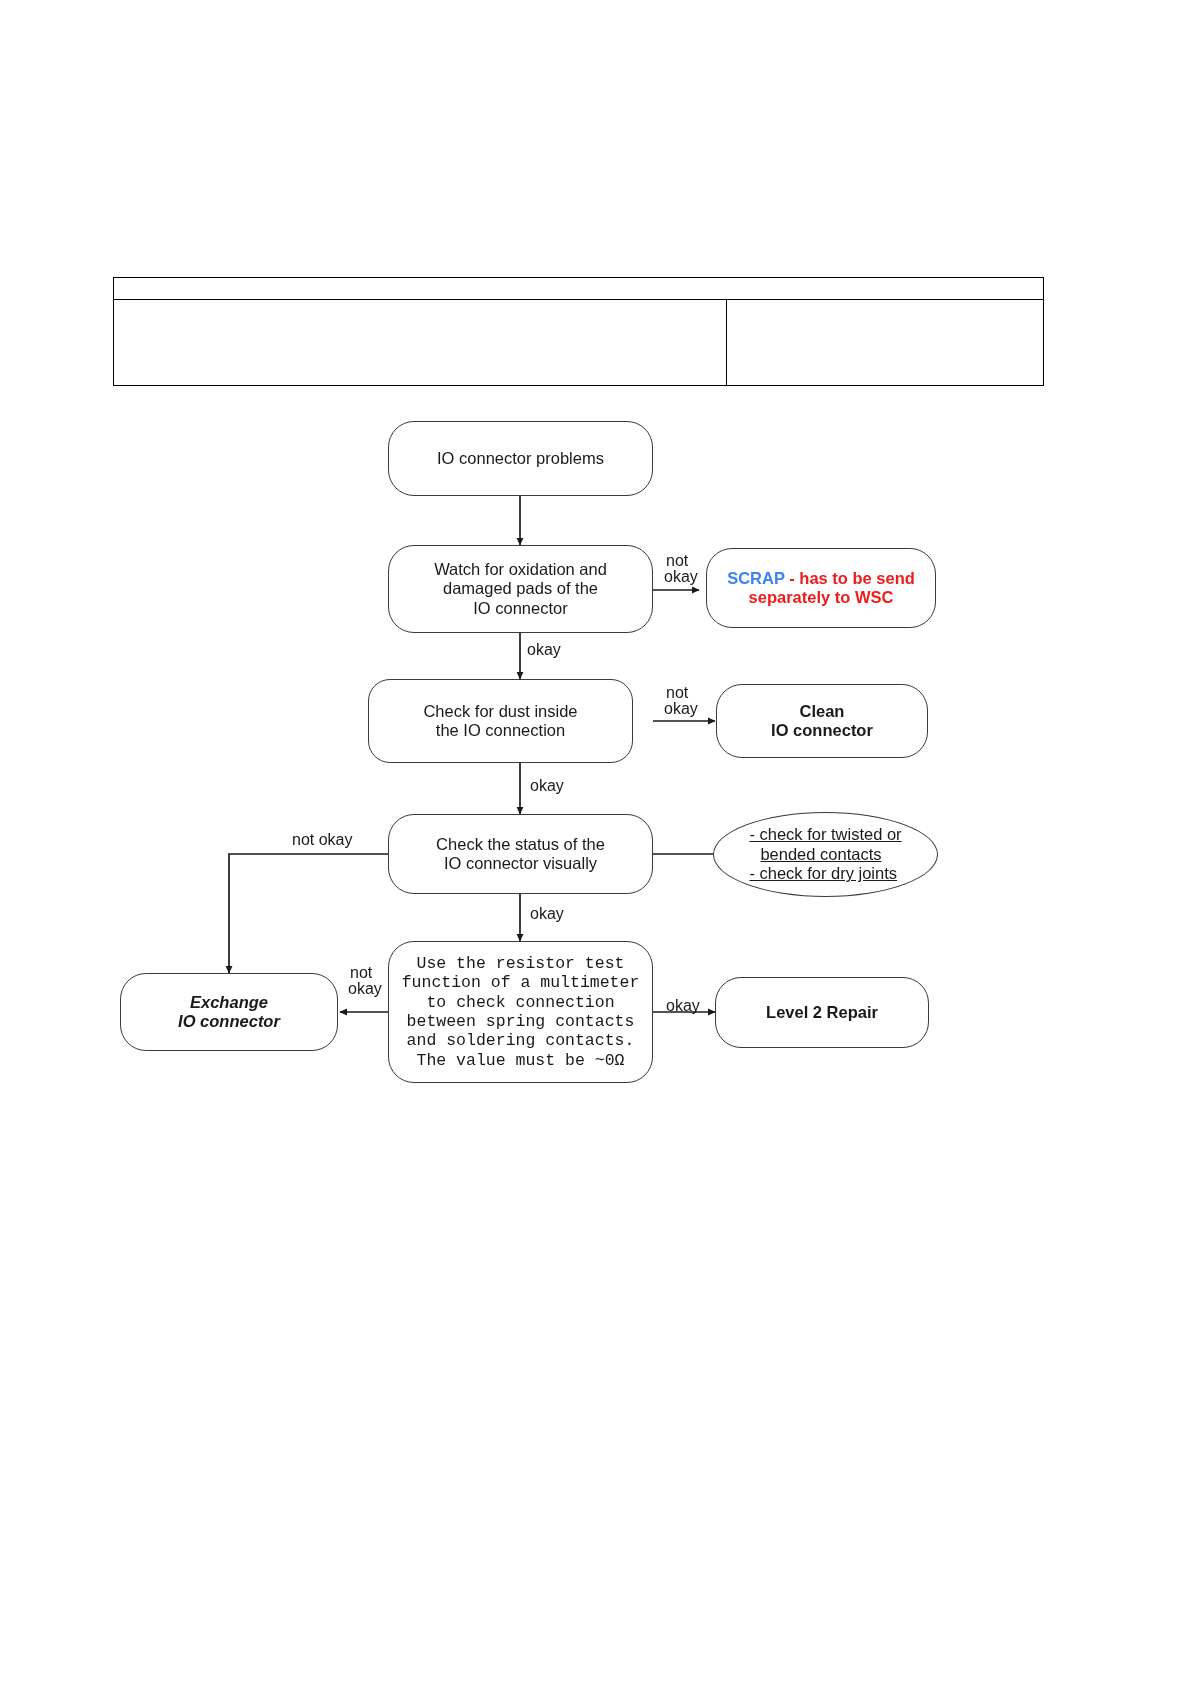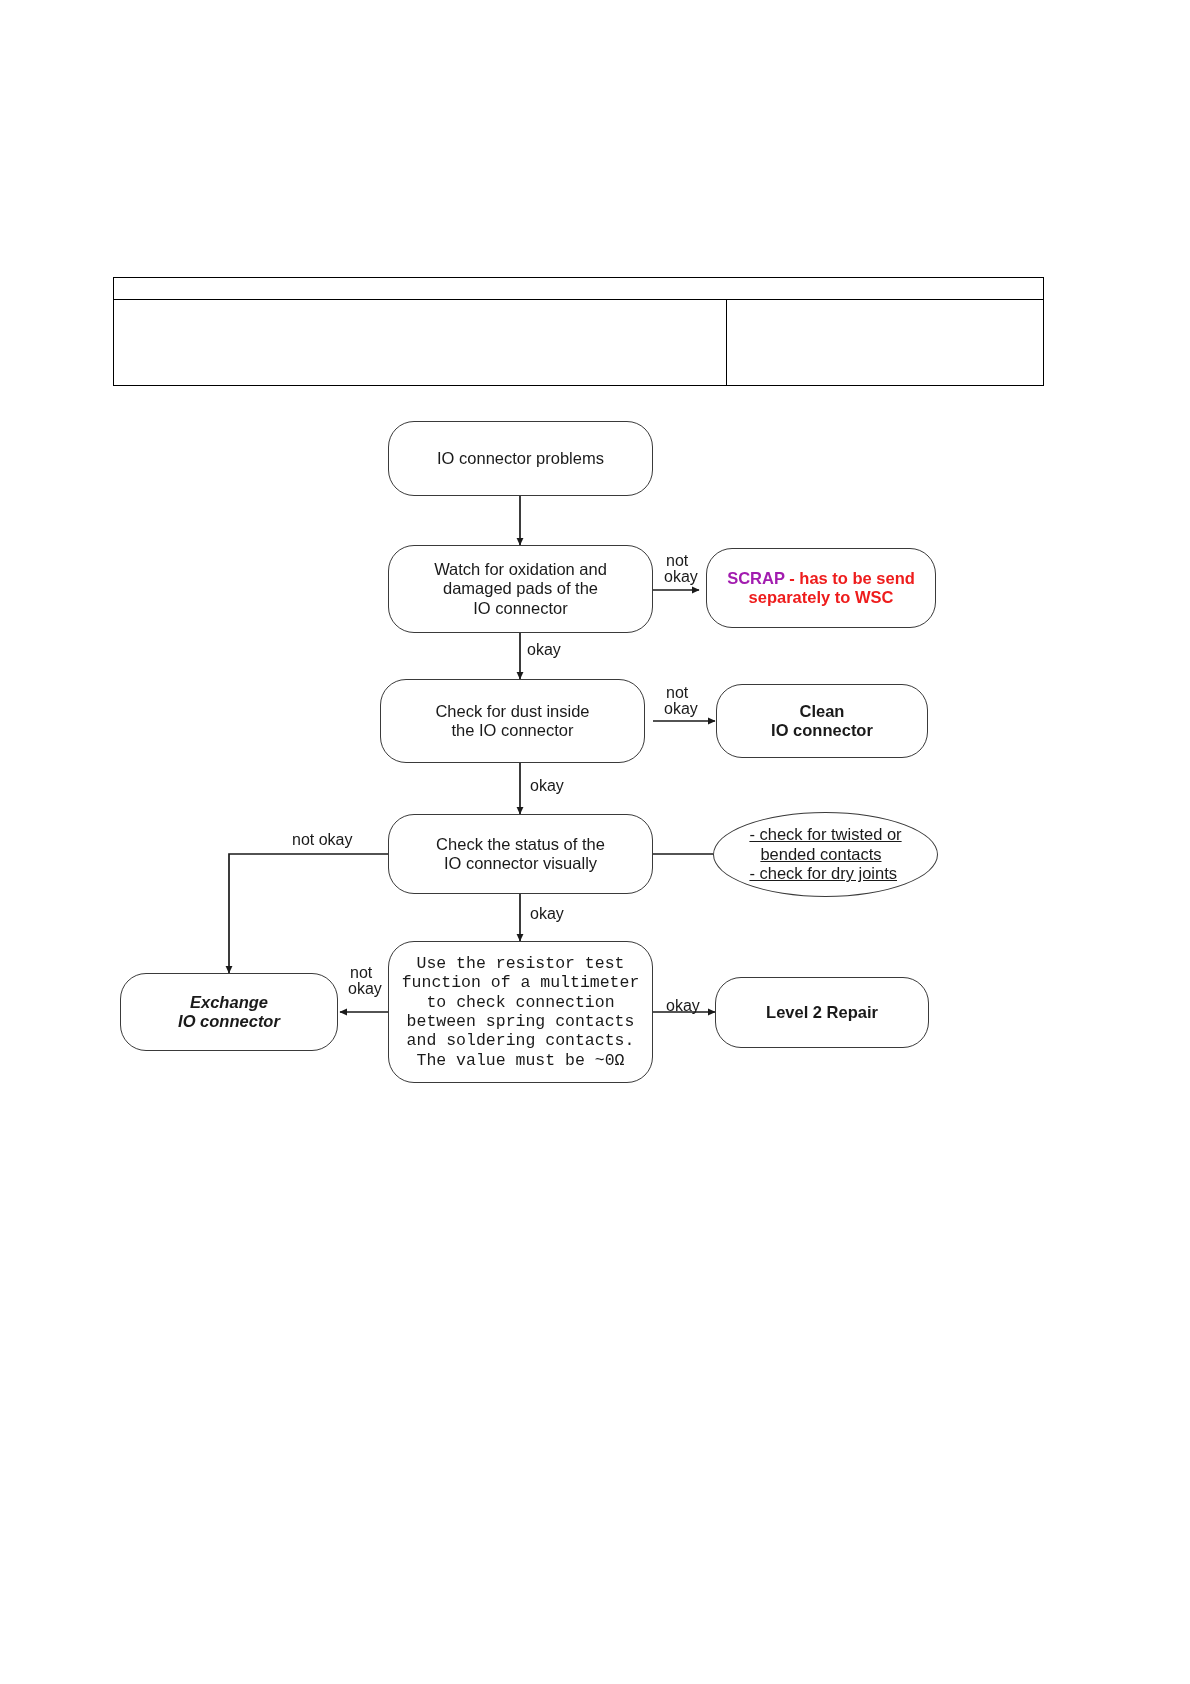--- a/index.html
+++ b/index.html
@@ -22,21 +22,21 @@
   .node{position:absolute;box-sizing:border-box;display:flex;align-items:center;
         justify-content:center;text-align:center;background:#fff;
         border:1.7px solid #3a3a3a;border-radius:26px;}
   .node .txt{line-height:1.18;padding:0 8px;font-size:16.5px;}
   .node.bold .txt{font-weight:bold;}
 
   .node.ellipse{border-radius:50%/50%;text-decoration:underline;}
 
   .edge-label{position:absolute;font-size:16px;line-height:1.15;color:#1a1a1a;white-space:pre;}
 
-  .scrap-black{color:#a21caf;font-weight:bold;}
+  .scrap-black{color:#3b82f6;font-weight:bold;}
   .scrap-red{color:#ee1c1c;font-weight:bold;}
 
   .lst{display:block;text-align:left;}
   .lst .l2{padding-left:11px;}
 </style>
 </head>
 <body>
 
 <div class="page">
 
@@ -98,24 +98,24 @@
       </div>
     </div>
 
     <div class="node bold" style="left:690px;top:548px;width:230px;height:80px;">
       <div class="txt">
         <span class="scrap-black">SCRAP</span><span class="scrap-red"> - has to be send</span><br>
         <span class="scrap-red">separately to WSC</span>
       </div>
     </div>
 
-    <div class="node" style="left:364px;top:679px;width:265px;height:84px;">
+    <div class="node" style="left:352px;top:679px;width:265px;height:84px;border-radius:22px;">
       <div class="txt">
         <span>Check for dust inside</span><br>
-        <span>the IO connector</span>
+        <span>the IO connection</span>
       </div>
     </div>
 
     <div class="node bold" style="left:700px;top:684px;width:212px;height:74px;">
       <div class="txt">
         <span>Clean</span><br>
         <span>IO connector</span>
       </div>
     </div>
 

